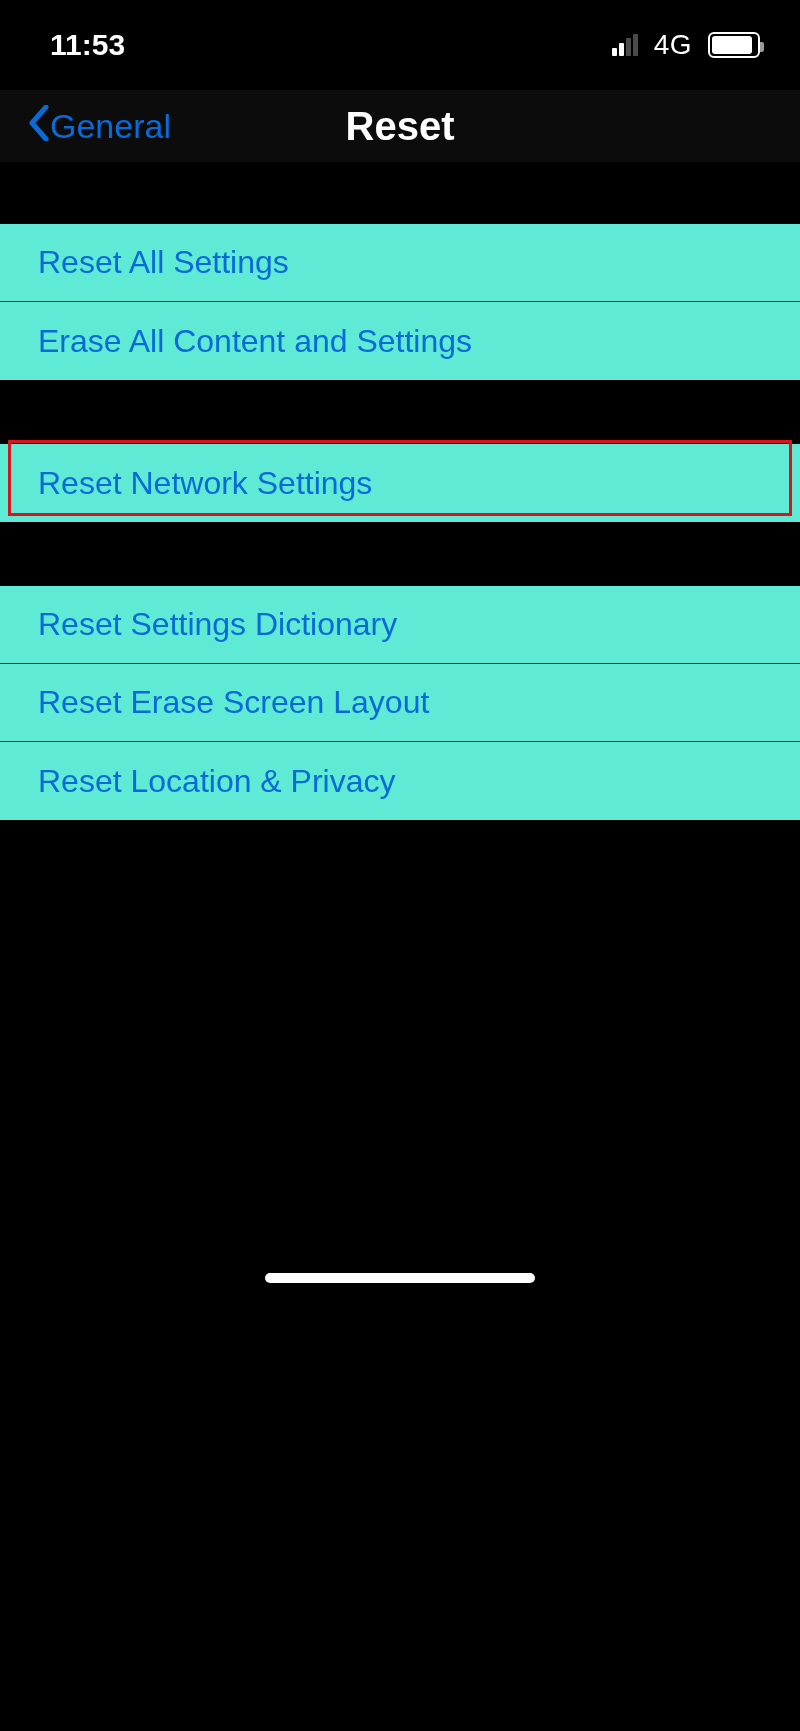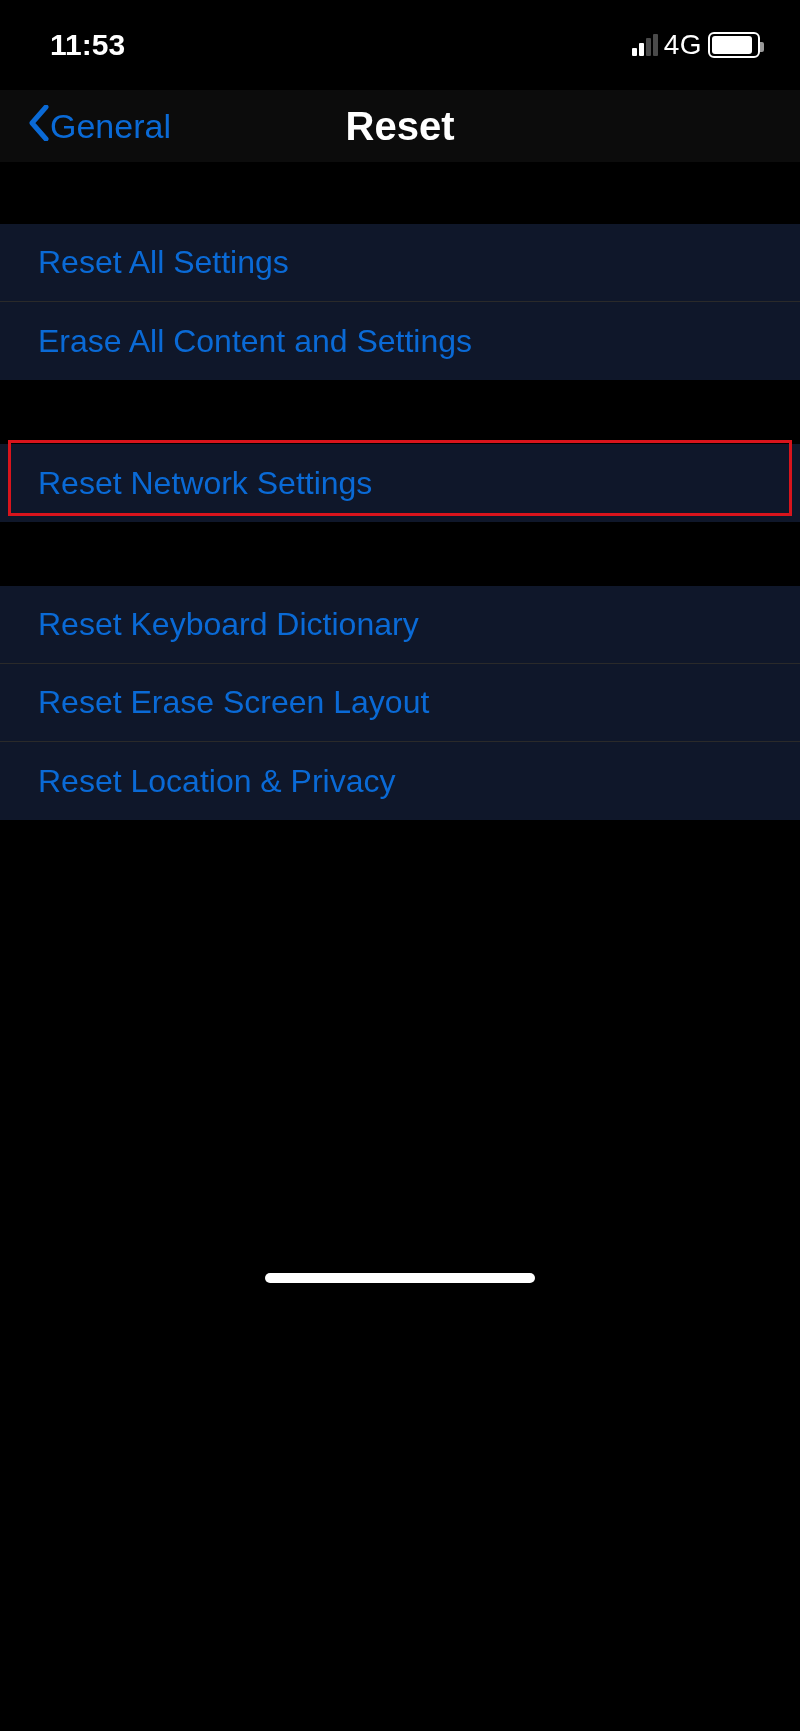--- a/index.html
+++ b/index.html
@@ -16,21 +16,21 @@
     display: flex;
     align-items: center;
     justify-content: space-between;
     padding: 0 40px 0 50px;
     font-size: 30px;
     font-weight: 600;
   }
   .status-right {
     display: flex;
     align-items: center;
-    gap: 6px;
+    gap: 16px;
   }
   .signal-bars {
     display: flex;
     align-items: flex-end;
     gap: 2px;
     height: 22px;
   }
   .signal-bars span {
     width: 5px;
     background: #4a4a4a;
@@ -92,21 +92,21 @@
   .nav-title {
     position: absolute;
     left: 50%;
     transform: translateX(-50%);
     font-size: 40px;
     font-weight: 600;
     color: #fff;
   }
 
   .group {
-    background: #0f172a;
+    background: #5eead4;
   }
   .gap { height: 62px; background: #000; }
   .gap-md { height: 64px; background: #000; }
   .row {
     padding: 0 38px;
     height: 78px;
     display: flex;
     align-items: center;
     font-size: 32px;
     color: #0a6ad6;
@@ -185,21 +185,21 @@
   <div class="group">
     <div class="row">
       <span>Reset Network Settings</span>
     </div>
   </div>
 
   <div class="gap-md"></div>
 
   <div class="group">
     <div class="row">
-      <span>Reset Keyboard Dictionary</span>
+      <span>Reset Settings Dictionary</span>
     </div>
     <div class="row">
       <span>Reset Erase Screen Layout</span>
     </div>
     <div class="row">
       <span>Reset Location &amp; Privacy</span>
     </div>
   </div>
 
   <div class="highlight"></div>

